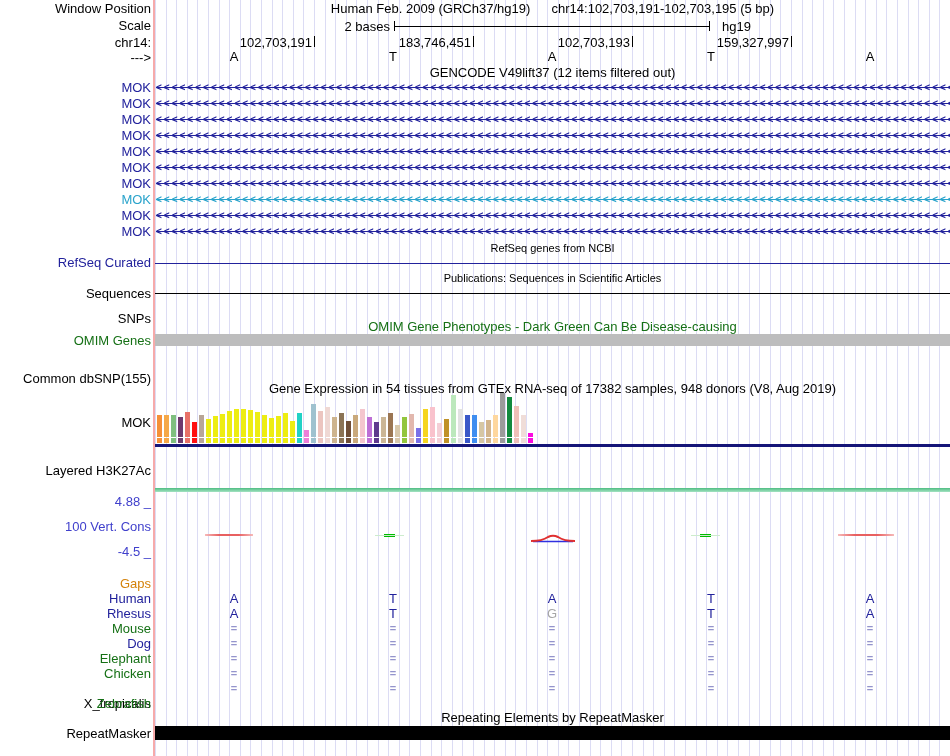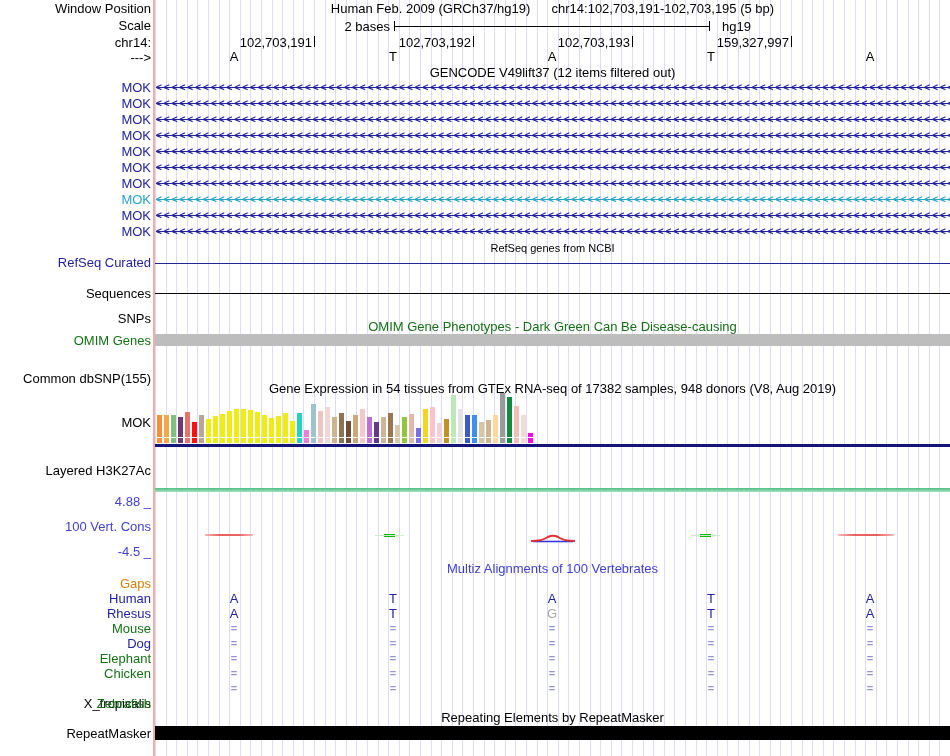--- a/index.html
+++ b/index.html
@@ -50,21 +50,21 @@
   <div class="abs" style="top:19px;left:155px;width:235px;text-align:right">2 bases</div>
   <div class="abs" style="top:26px;left:394px;width:316px;height:1px;background:#000"></div>
   <div class="tick" style="top:21px;left:394px;height:10px"></div>
   <div class="tick" style="top:21px;left:709px;height:10px"></div>
   <div class="abs" style="top:19px;left:722px">hg19</div>
 
   <div class="llabel" style="top:36px">chr14:</div>
   <div id="ruler-row">
       <div class="ruler-num" style="right: 638px;">102,703,191</div>
       <div class="tick" style="top: 36px; left: 314px; height: 11px;"></div>
-      <div class="ruler-num" style="right: 479px;">102,703,192</div>
+      <div class="ruler-num" style="right: 479px;">183,746,451</div>
       <div class="tick" style="top: 36px; left: 473px; height: 11px;"></div>
       <div class="ruler-num" style="right: 320px;">102,703,193</div>
       <div class="tick" style="top: 36px; left: 632px; height: 11px;"></div>
       <div class="ruler-num" style="right: 161px;">159,327,997</div>
       <div class="tick" style="top: 36px; left: 791px; height: 11px;"></div>
     </div>
 
   <div class="llabel" style="top:51px">---&gt;</div>
   <div id="bases-row">
       <div class="base-letter" style="top: 50px; left: 234px;">A</div>
@@ -105,20 +105,21 @@
       <div class="gene-arrows" style="top: 209px; color: rgb(34, 34, 156);">&lt;&lt;&lt;&lt;&lt;&lt;&lt;&lt;&lt;&lt;&lt;&lt;&lt;&lt;&lt;&lt;&lt;&lt;&lt;&lt;&lt;&lt;&lt;&lt;&lt;&lt;&lt;&lt;&lt;&lt;&lt;&lt;&lt;&lt;&lt;&lt;&lt;&lt;&lt;&lt;&lt;&lt;&lt;&lt;&lt;&lt;&lt;&lt;&lt;&lt;&lt;&lt;&lt;&lt;&lt;&lt;&lt;&lt;&lt;&lt;&lt;&lt;&lt;&lt;&lt;&lt;&lt;&lt;&lt;&lt;&lt;&lt;&lt;&lt;&lt;&lt;&lt;&lt;&lt;&lt;&lt;&lt;&lt;&lt;&lt;&lt;&lt;&lt;&lt;&lt;&lt;&lt;&lt;&lt;&lt;&lt;&lt;&lt;&lt;&lt;&lt;&lt;&lt;&lt;&lt;&lt;&lt;&lt;&lt;&lt;&lt;&lt;&lt;&lt;&lt;&lt;&lt;&lt;&lt;&lt;&lt;&lt;&lt;&lt;&lt;&lt;&lt;&lt;&lt;&lt;&lt;&lt;&lt;&lt;&lt;&lt;&lt;&lt;&lt;&lt;&lt;&lt;&lt;&lt;&lt;&lt;&lt;&lt;&lt;&lt;&lt;&lt;&lt;&lt;&lt;&lt;&lt;&lt;&lt;&lt;</div>
       <div class="llabel" style="top: 225px; color: rgb(34, 34, 156);">MOK</div>
       <div class="gene-rule" style="top: 231px; background: rgb(34, 34, 156);"></div>
       <div class="gene-arrows" style="top: 225px; color: rgb(34, 34, 156);">&lt;&lt;&lt;&lt;&lt;&lt;&lt;&lt;&lt;&lt;&lt;&lt;&lt;&lt;&lt;&lt;&lt;&lt;&lt;&lt;&lt;&lt;&lt;&lt;&lt;&lt;&lt;&lt;&lt;&lt;&lt;&lt;&lt;&lt;&lt;&lt;&lt;&lt;&lt;&lt;&lt;&lt;&lt;&lt;&lt;&lt;&lt;&lt;&lt;&lt;&lt;&lt;&lt;&lt;&lt;&lt;&lt;&lt;&lt;&lt;&lt;&lt;&lt;&lt;&lt;&lt;&lt;&lt;&lt;&lt;&lt;&lt;&lt;&lt;&lt;&lt;&lt;&lt;&lt;&lt;&lt;&lt;&lt;&lt;&lt;&lt;&lt;&lt;&lt;&lt;&lt;&lt;&lt;&lt;&lt;&lt;&lt;&lt;&lt;&lt;&lt;&lt;&lt;&lt;&lt;&lt;&lt;&lt;&lt;&lt;&lt;&lt;&lt;&lt;&lt;&lt;&lt;&lt;&lt;&lt;&lt;&lt;&lt;&lt;&lt;&lt;&lt;&lt;&lt;&lt;&lt;&lt;&lt;&lt;&lt;&lt;&lt;&lt;&lt;&lt;&lt;&lt;&lt;&lt;&lt;&lt;&lt;&lt;&lt;&lt;&lt;&lt;&lt;&lt;&lt;&lt;&lt;&lt;&lt;&lt;</div>
     </div>
 
   <div class="ctitle small" style="top:243px">RefSeq genes from NCBI</div>
   <div class="llabel c-navy" style="top:256px">RefSeq Curated</div>
   <div class="hline" style="top:263px;height:1px;background:#22229c"></div>
 
+  <div class="ctitle small" style="top:273px">Publications: Sequences in Scientific Articles</div>
   <div class="llabel" style="top:287px">Sequences</div>
   <div class="hline" style="top:293px;height:1px;background:#000"></div>
   <div class="llabel" style="top:312px">SNPs</div>
 
   <div class="ctitle c-green" style="top:320px">OMIM Gene Phenotypes - Dark Green Can Be Disease-causing</div>
   <div class="llabel c-green" style="top:334px">OMIM Genes</div>
   <div class="hline" style="top:334px;height:12px;background:#bdbdbd"></div>
 
   <div class="llabel" style="top:372px">Common dbSNP(155)</div>
 
@@ -248,21 +249,20 @@
       <div class="mark-line" style="left: 205px; width: 48px; background: linear-gradient(to right, rgb(246, 186, 186), rgb(232, 96, 96) 30%, rgb(232, 96, 96) 70%, rgb(246, 186, 186));"></div>
       <div class="mark-dash" style="left: 384px; width: 11px; background: rgb(0, 187, 0);"></div>
       <div class="abs" style="left: 530px; top: 531px; width: 46px; height: 9px;"><svg width="46" height="9" viewBox="0 0 46 9">
           <line x1="3" y1="7.5" x2="43" y2="7.5" stroke="#3030e0" stroke-width="1.5"></line>
           <path d="M1 7 Q 12 7 18 3 Q 23 0.5 28 3 Q 34 7 45 7" stroke="#e03030" stroke-width="2" fill="none"></path>
         </svg></div>
       <div class="mark-dash" style="left: 700px; width: 11px; background: rgb(0, 187, 0);"></div>
       <div class="mark-line" style="left: 838px; width: 56px; background: linear-gradient(to right, rgb(246, 186, 186), rgb(232, 96, 96) 30%, rgb(232, 96, 96) 70%, rgb(246, 186, 186));"></div>
     </div>
 
-  <div class="ctitle c-blue" style="top:562px">Multiz Alignments of 100 Vertebrates</div>
   <div id="multiz-rows">
       <div class="llabel" style="top: 577px; color: rgb(212, 130, 10);">Gaps</div>
       <div class="llabel" style="top: 592px; color: rgb(34, 34, 156);">Human</div>
       <div class="mz-cell" style="top: 592px; left: 234px; color: rgb(34, 34, 156);">A</div>
       <div class="mz-cell" style="top: 592px; left: 393px; color: rgb(34, 34, 156);">T</div>
       <div class="mz-cell" style="top: 592px; left: 552px; color: rgb(34, 34, 156);">A</div>
       <div class="mz-cell" style="top: 592px; left: 711px; color: rgb(34, 34, 156);">T</div>
       <div class="mz-cell" style="top: 592px; left: 870px; color: rgb(34, 34, 156);">A</div>
       <div class="llabel" style="top: 607px; color: rgb(34, 34, 156);">Rhesus</div>
       <div class="mz-cell" style="top: 607px; left: 234px; color: rgb(34, 34, 156);">A</div>

